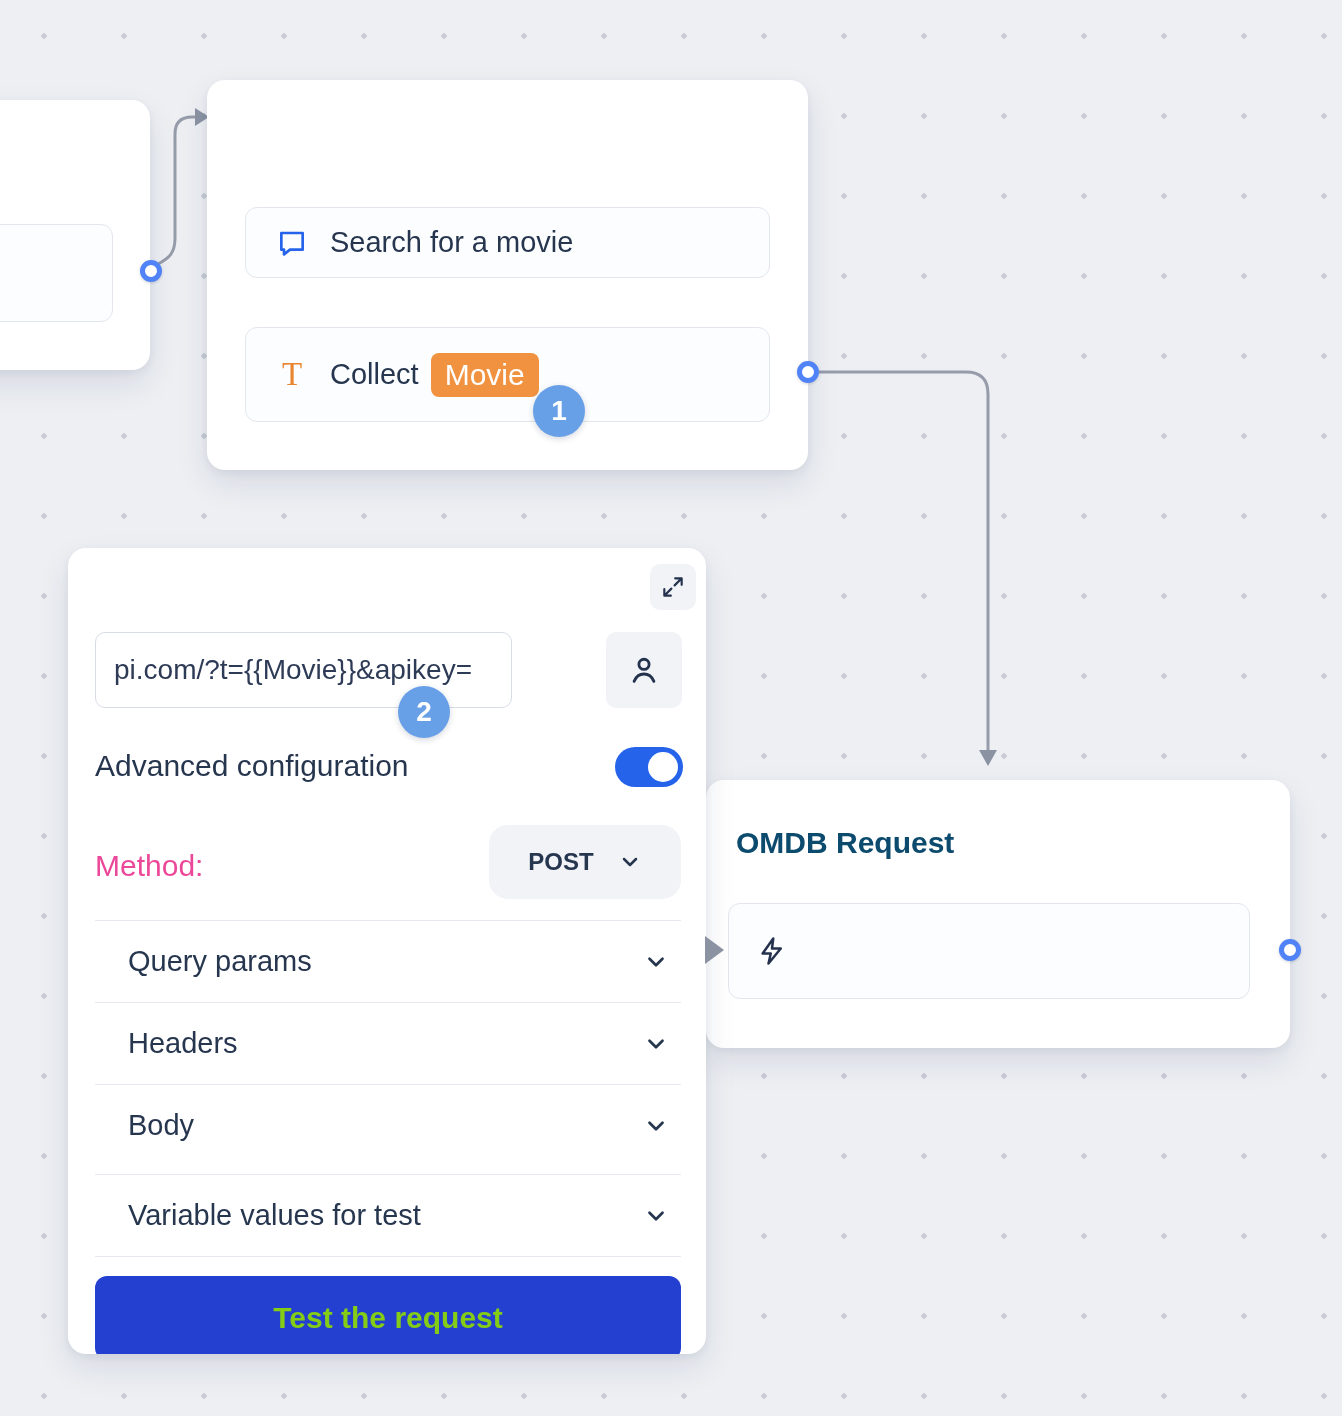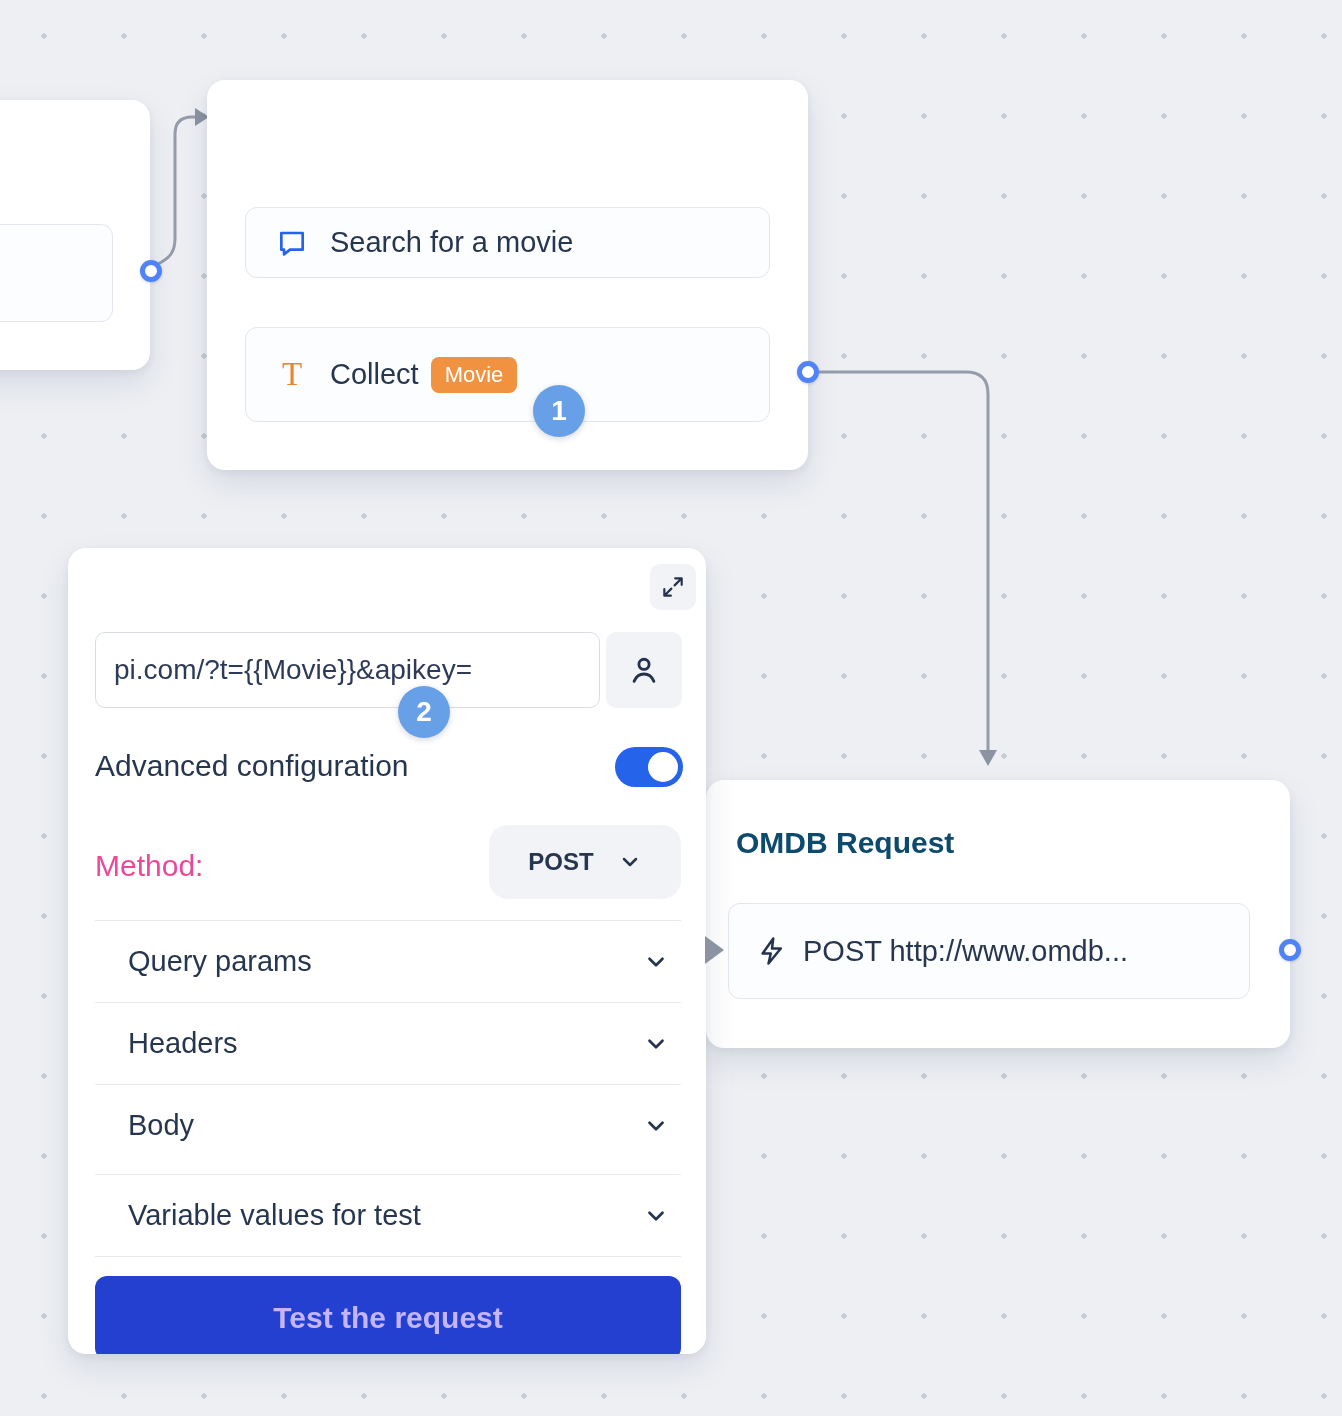--- a/index.html
+++ b/index.html
@@ -14,42 +14,42 @@
   .node-row{position:absolute;background:#fcfdfe;border:1.5px solid #e3e6ed;border-radius:12px;
     display:flex;align-items:center;box-sizing:border-box;}
   .node-title{position:absolute;font-size:30px;font-weight:700;color:#0c4a6e;}
   .row-label{font-size:29px;color:#27364f;white-space:nowrap;}
   .icon{display:inline-flex;align-items:center;justify-content:center;}
   .port{position:absolute;width:22px;height:22px;border-radius:50%;background:#ffffff;
     border:5px solid #4f83f7;box-sizing:border-box;z-index:6;box-shadow:0 1px 3px rgba(24,39,75,.2);}
   .step-badge{position:absolute;width:52px;height:52px;border-radius:50%;background:#68a0e8;
     color:#fff;font-size:28px;font-weight:700;display:flex;align-items:center;justify-content:center;
     z-index:7;box-shadow:0 2px 6px rgba(24,39,75,.18);}
-  .variable-chip{background:#f0923f;color:#fff;font-size:22px;padding:5px 14px;border-radius:8px;margin-left:12px;}
+  .variable-chip{background:#f0923f;color:#fff;font-size:30px;padding:5px 14px;border-radius:8px;margin-left:12px;}
   .ghost-btn{position:absolute;background:#f1f3f7;border:none;border-radius:10px;cursor:pointer;
     display:flex;align-items:center;justify-content:center;padding:0;}
   
   #config-panel{left:68px;top:548px;width:638px;height:806px;z-index:4;overflow:hidden;}
-  #url-input{position:absolute;left:27px;top:84px;width:505px;height:76px;box-sizing:border-box;
+  #url-input{position:absolute;left:27px;top:84px;width:417px;height:76px;box-sizing:border-box;
     border:1.5px solid #d7dce6;border-radius:10px;font-size:28px;color:#2e3b57;padding:0 18px;
     font-family:"Liberation Sans",sans-serif;background:#fff;outline:none;}
   #advanced-label{position:absolute;left:27px;top:201px;font-size:30px;color:#27364f;}
   .toggle{position:absolute;left:547px;top:199px;width:68px;height:40px;border-radius:20px;
     background:#2563eb;cursor:pointer;}
   .toggle .knob{position:absolute;right:5px;top:5px;width:30px;height:30px;border-radius:50%;background:#fff;}
   #method-label{position:absolute;left:27px;top:301px;font-size:30px;color:#ec4899;}
   #method-select{position:absolute;left:421px;top:277px;width:192px;height:74px;background:#f1f3f7;
     border:none;border-radius:19px;display:flex;align-items:center;justify-content:center;gap:24px;
     font-size:24px;font-weight:600;color:#27364f;cursor:pointer;}
   #sections{position:absolute;left:27px;right:25px;top:372px;}
   .section-row{height:81px;border-top:1.5px solid #e7e9f0;display:flex;align-items:center;
     justify-content:space-between;padding:0 12px 0 33px;font-size:29px;color:#27364f;cursor:pointer;}
   .section-row:last-child{border-bottom:1.5px solid #e7e9f0;margin-top:8px;}
   #test-btn{position:absolute;left:27px;top:728px;width:586px;height:84px;background:#2440d0;
-    color:#c4b5fd;font-size:30px;font-weight:700;border:none;border-radius:12px;cursor:pointer;
+    color:#84cc16;font-size:30px;font-weight:700;border:none;border-radius:12px;cursor:pointer;
     font-family:"Liberation Sans",sans-serif;}
   svg.overlay{position:absolute;left:0;top:0;pointer-events:none;}
 </style>
 </head>
 <body>
 
 <div id="canvas">
 
   <svg class="overlay" width="1342" height="1416" style="z-index:1">
     <path d="M 158 264 C 170 258 175 252 175 238 L 175 134 Q 175 117 192 117 L 196 117" fill="none" stroke="#969ca9" stroke-width="3"></path>
@@ -83,21 +83,20 @@
   <div class="step-badge" style="left:533px;top:385px">1</div>
 
   <div class="card" style="left:706px;top:780px;width:584px;height:268px;z-index:2">
     <div class="node-title" style="left:30px;top:46px">OMDB Request</div>
     <div class="node-row" style="left:22px;top:123px;width:522px;height:96px;padding-left:28px">
       <span class="icon" style="margin-right:16px">
         <svg width="30" height="30" viewBox="0 0 24 24">
             <path d="M13 2 4.5 14H11l-1.8 8L19 10h-7z" fill="none" stroke="#24324d" stroke-width="2" stroke-linejoin="round"></path>
           </svg>
       </span>
-      <span class="row-label" style="overflow:hidden;text-overflow:ellipsis">POST http://www.omdb...</span>
     </div>
   </div>
   <div class="port" style="left:1279px;top:939px"></div>
 
   <div class="card" id="config-panel">
     <button class="ghost-btn" style="left:582px;top:16px;width:46px;height:46px">
       <span class="icon">
         <svg width="26" height="26" viewBox="0 0 24 24" fill="none" stroke="#24324d" stroke-width="2" stroke-linecap="round" stroke-linejoin="round">
           <path d="M14 4h6v6M20 4l-6.5 6.5M10 20H4v-6M4 20l6.5-6.5"></path>
         </svg>

